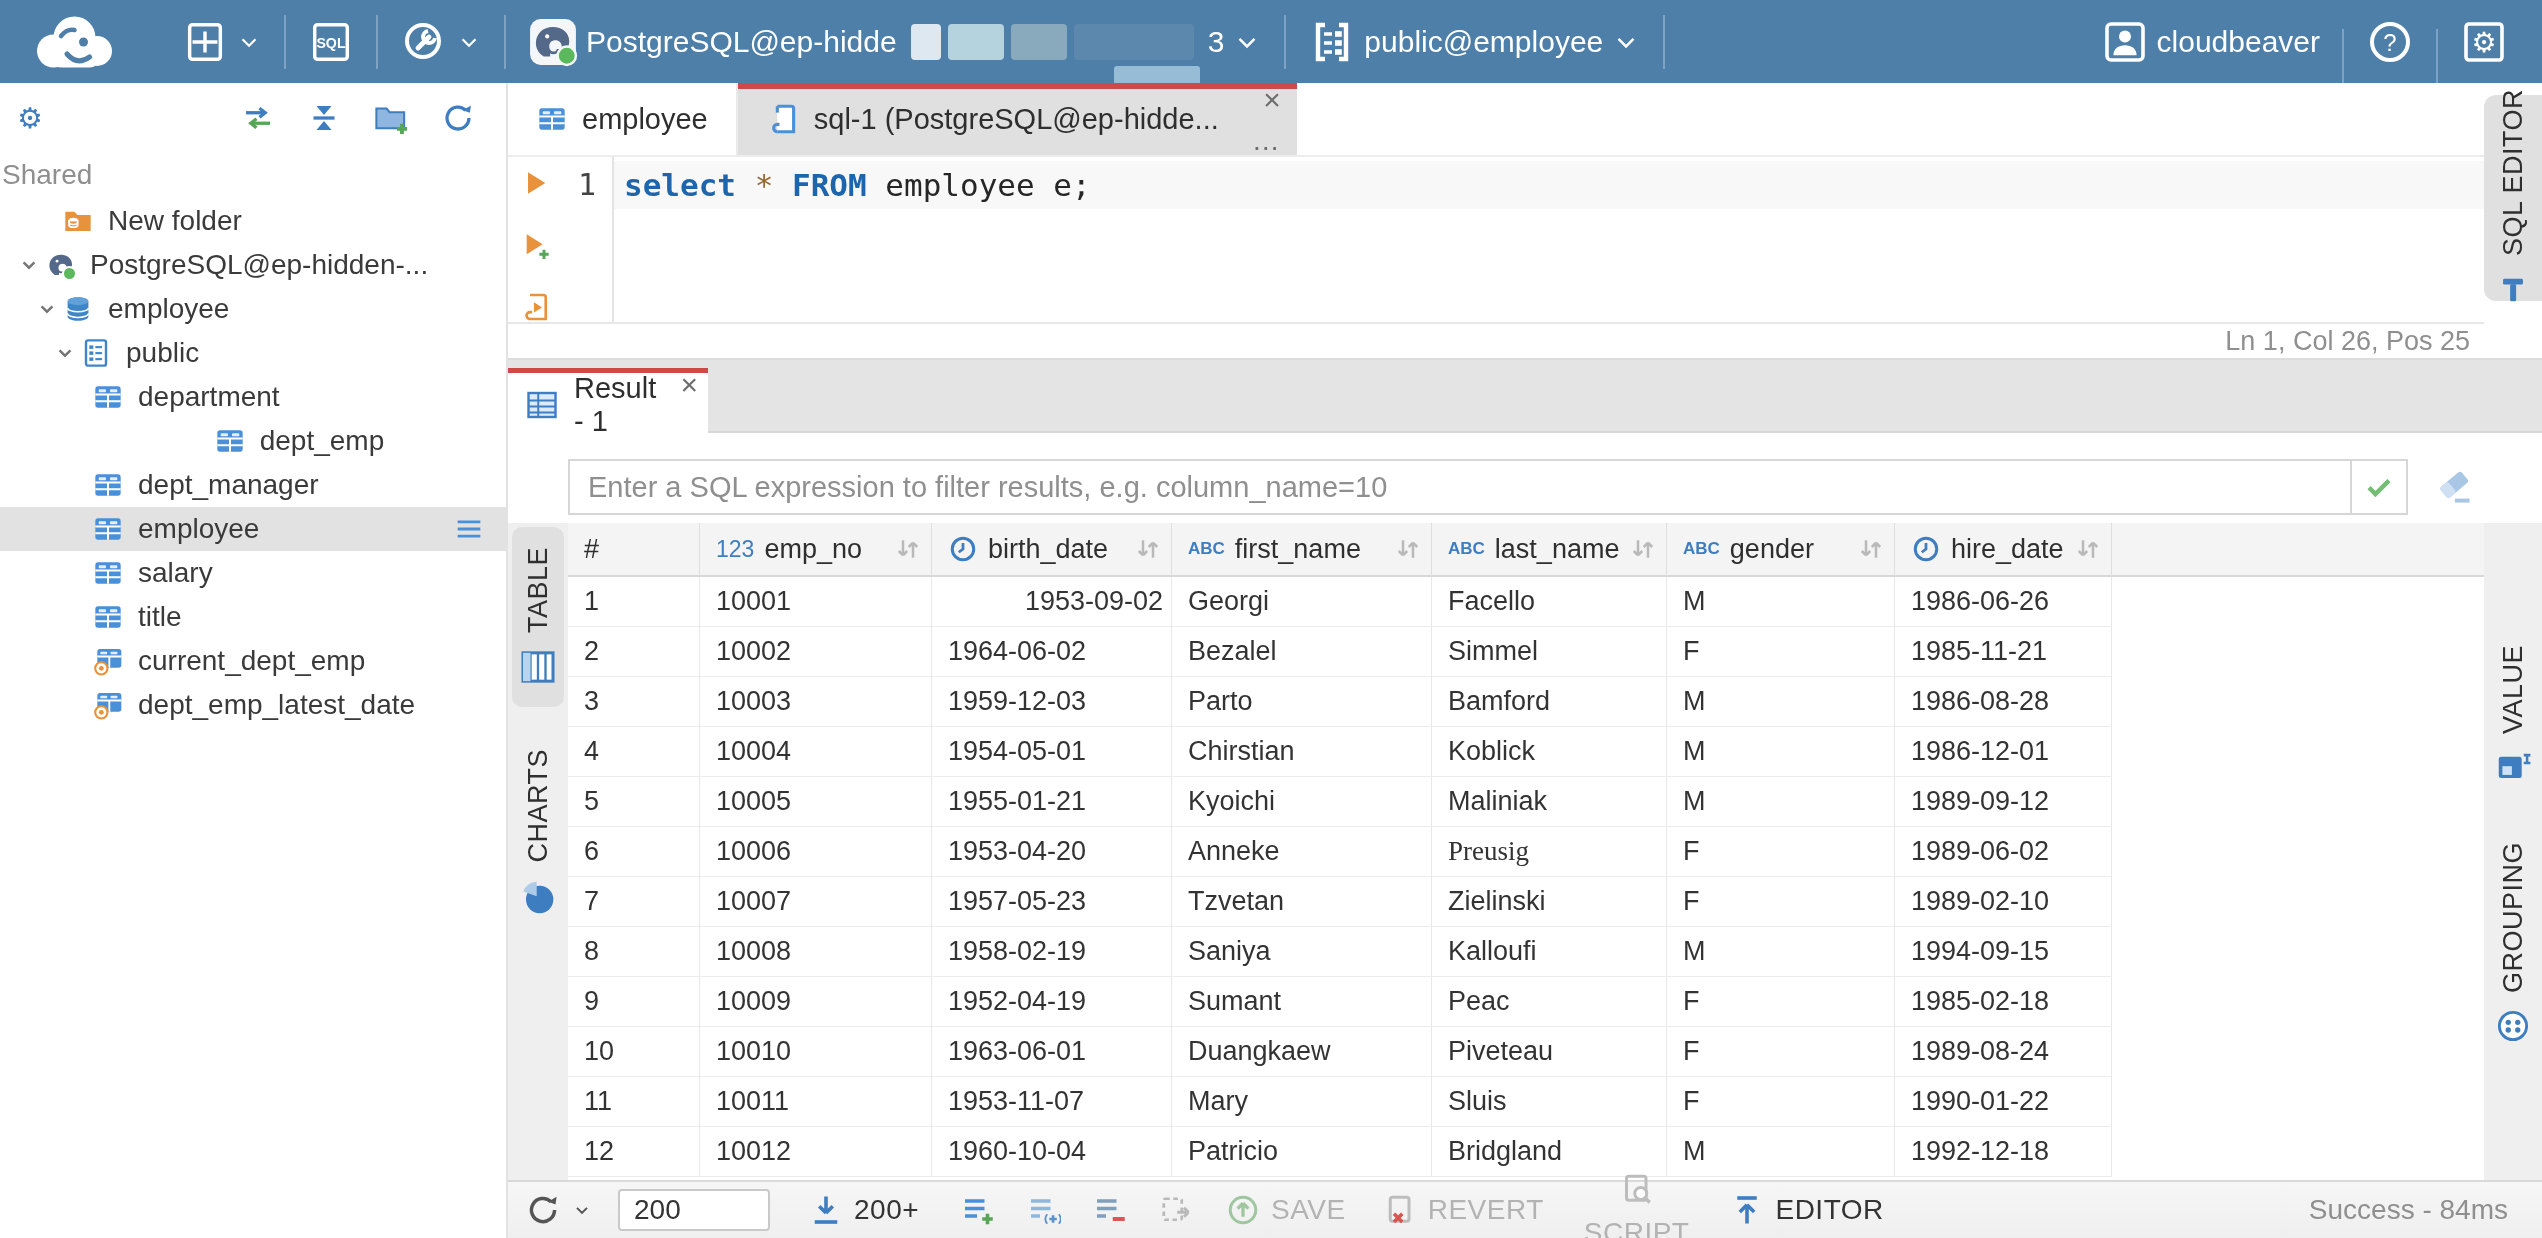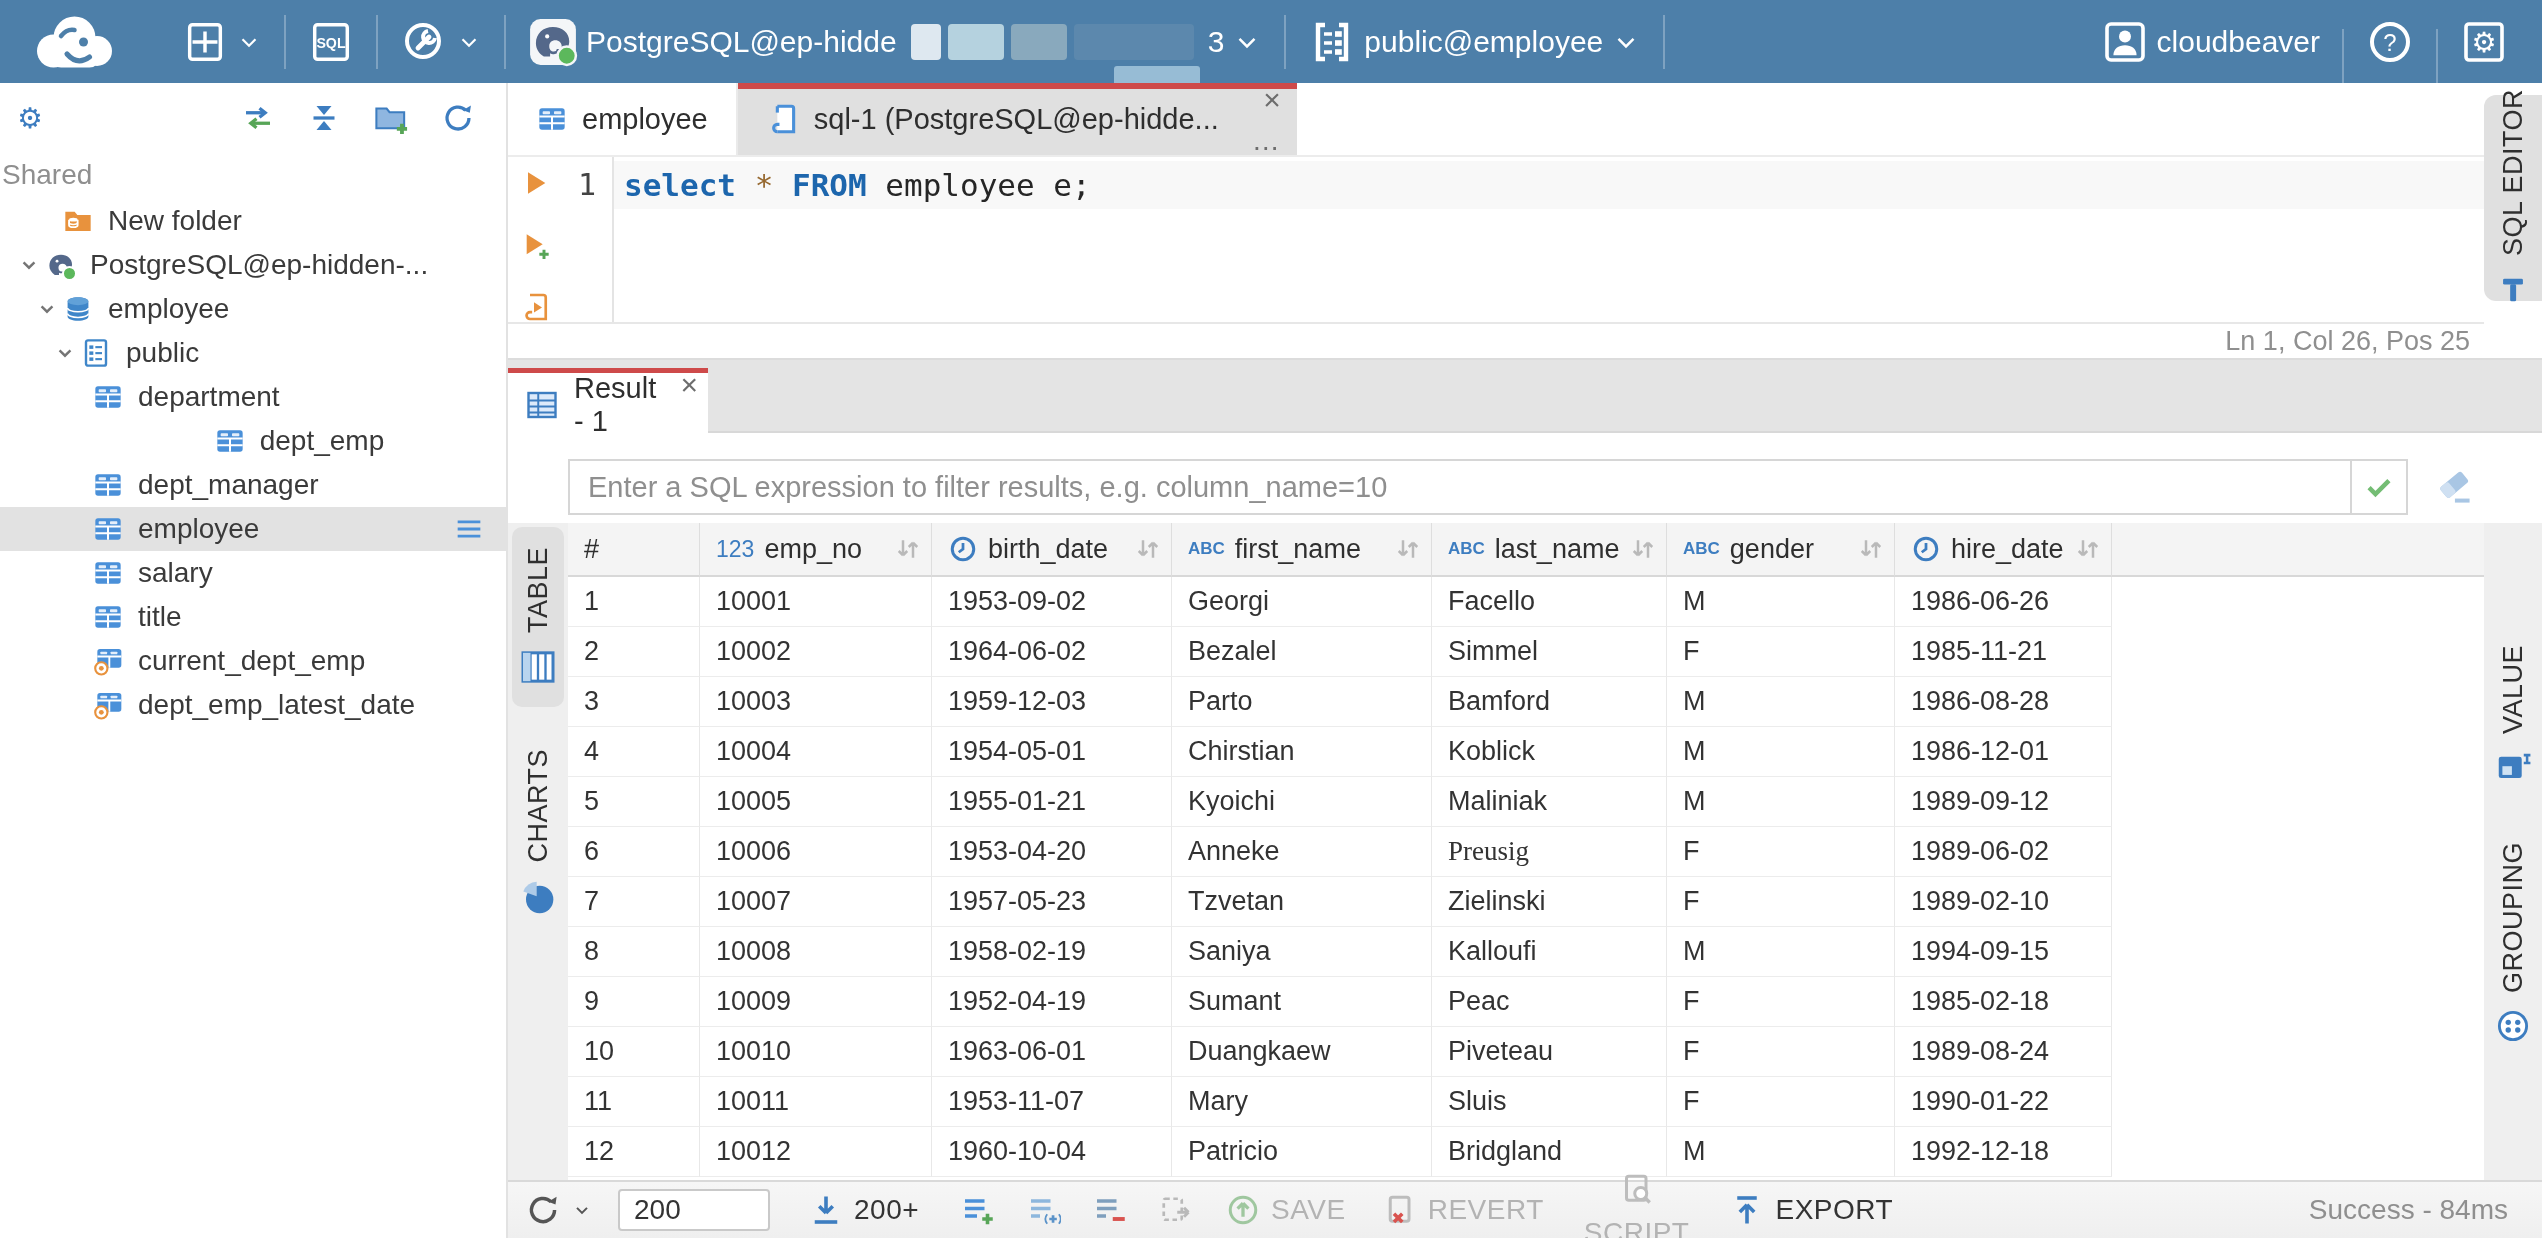--- a/index.html
+++ b/index.html
@@ -686,21 +686,21 @@
                 <path d="M16 19V7m0 0l-3.4 3.4M16 7l3.4 3.4" fill="none" stroke="#b9b9b9" stroke-width="2"></path>
               </svg>
             </span>
           </div>
           <div class="gh-fill"></div>
         </div>
       <div id="grid-body">
           <div class="grid-row">
             <div class="g-cell" style="width: 132px; flex: 0 0 132px;">1</div>
             <div class="g-cell" style="width: 232px; flex: 0 0 232px;">10001</div>
-            <div class="g-cell" style="width: 240px; flex: 0 0 240px;">1953-09-02</div>
+            <div class="g-cell" style="width: 240px; flex: 0 0 240px; text-align: right;">1953-09-02</div>
             <div class="g-cell" style="width: 260px; flex: 0 0 260px;">Georgi</div>
             <div class="g-cell" style="width: 235px; flex: 0 0 235px;">Facello</div>
             <div class="g-cell" style="width: 228px; flex: 0 0 228px;">M</div>
             <div class="g-cell" style="width: 217px; flex: 0 0 217px;">1986-06-26</div>
             <div class="g-fill"></div>
           </div>
           <div class="grid-row">
             <div class="g-cell" style="width: 132px; flex: 0 0 132px;">2</div>
             <div class="g-cell" style="width: 232px; flex: 0 0 232px;">10002</div>
             <div class="g-cell" style="width: 240px; flex: 0 0 240px;">1964-06-02</div>
@@ -876,19 +876,19 @@
             <circle cx="14.5" cy="15" r="4" fill="#fff" stroke="#bdbdbd" stroke-width="2"></circle>
             <path d="M17.5 18l3 3" stroke="#bdbdbd" stroke-width="2.2"></path>
           </svg>
         <span class="lbl">SCRIPT</span>
       </span>
       <span class="btb" style="margin-left:40px;">
         <svg width="36" height="36" viewBox="0 0 24 24">
             <path d="M5.5 4h13" stroke="#3d7dc0" stroke-width="2.4"></path>
             <path d="M12 21V8.5m0 0l-4.8 4.8M12 8.5l4.8 4.8" fill="none" stroke="#3d7dc0" stroke-width="2.4"></path>
           </svg>
-        <span class="lbl on">EXPORT</span>
+        <span class="lbl on">EDITOR</span>
       </span>
       <span class="tb-status">Success - 84ms</span>
     </div>
 
   </div>
 </div>
 
 </body></html>

